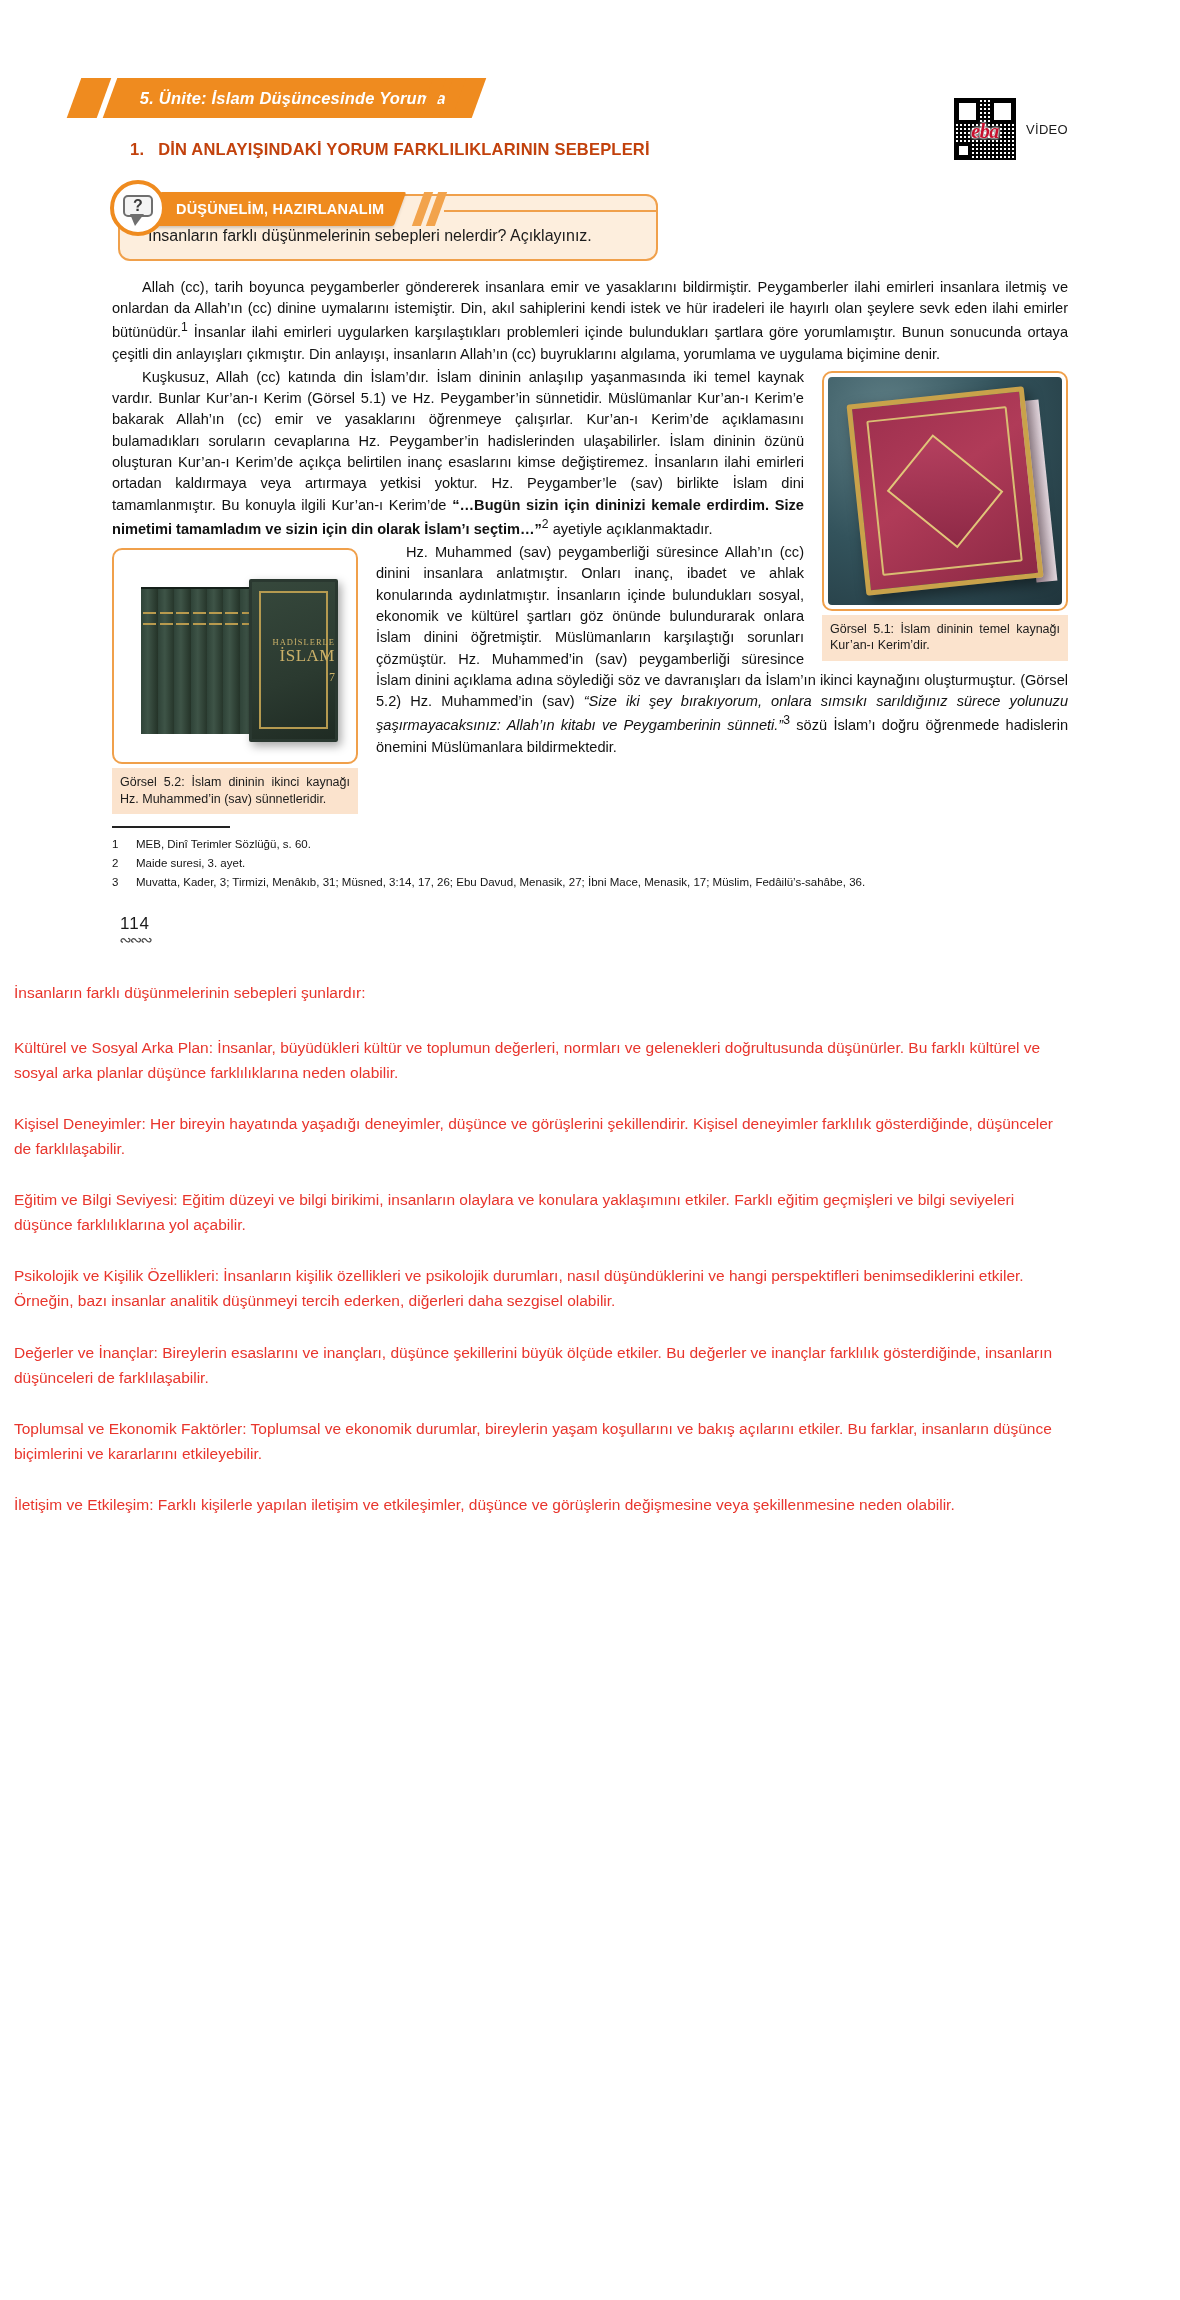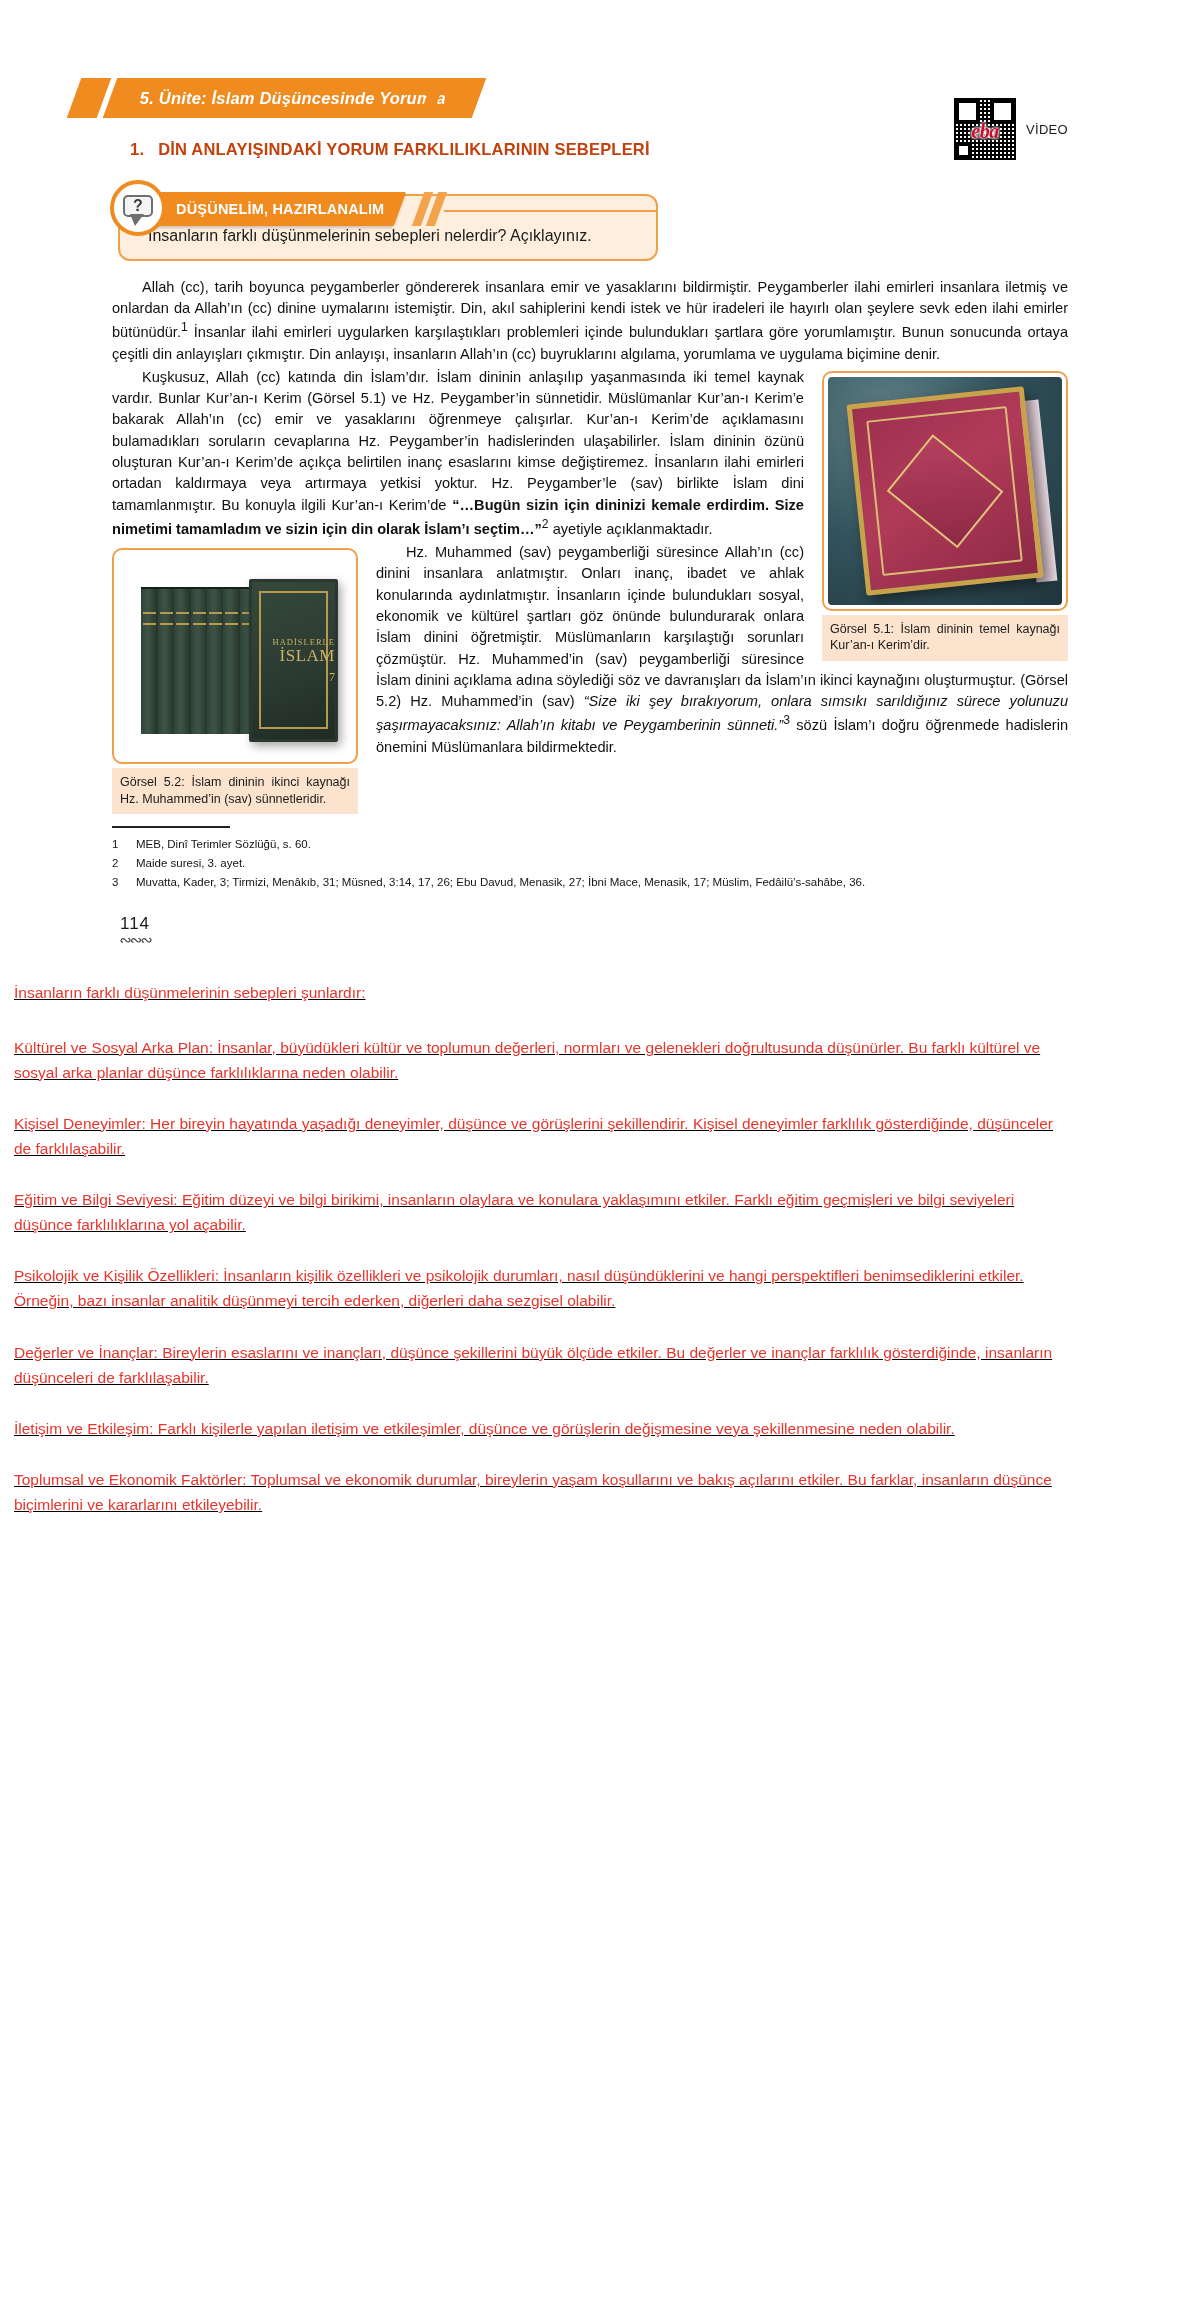--- a/index.html
+++ b/index.html
@@ -397,21 +397,20 @@
     font-size: 15px;
     color: #444;
     line-height: .8;
     letter-spacing: -2px;
   }
 
   
   .notes {
     margin: 34px 14px 0 14px;
     padding-bottom: 40px;
-    text-decoration: underline;
   }
   .notes p {
     color: #e8352c;
     font-family: "Liberation Sans", sans-serif;
     font-size: 15.5px;
     line-height: 1.62;
     margin: 0 0 26px 0;
     max-width: 1060px;
   }
   .notes p:first-child { margin-bottom: 30px; }
@@ -529,15 +528,15 @@
 
 </div>
 
 <div class="notes">
   <p>İnsanların farklı düşünmelerinin sebepleri şunlardır:</p>
   <p>Kültürel ve Sosyal Arka Plan: İnsanlar, büyüdükleri kültür ve toplumun değerleri, normları ve gelenekleri doğrultusunda düşünürler. Bu farklı kültürel ve sosyal arka planlar düşünce farklılıklarına neden olabilir.</p>
   <p>Kişisel Deneyimler: Her bireyin hayatında yaşadığı deneyimler, düşünce ve görüşlerini şekillendirir. Kişisel deneyimler farklılık gösterdiğinde, düşünceler de farklılaşabilir.</p>
   <p>Eğitim ve Bilgi Seviyesi: Eğitim düzeyi ve bilgi birikimi, insanların olaylara ve konulara yaklaşımını etkiler. Farklı eğitim geçmişleri ve bilgi seviyeleri düşünce farklılıklarına yol açabilir.</p>
   <p>Psikolojik ve Kişilik Özellikleri: İnsanların kişilik özellikleri ve psikolojik durumları, nasıl düşündüklerini ve hangi perspektifleri benimsediklerini etkiler. Örneğin, bazı insanlar analitik düşünmeyi tercih ederken, diğerleri daha sezgisel olabilir.</p>
   <p>Değerler ve İnançlar: Bireylerin esaslarını ve inançları, düşünce şekillerini büyük ölçüde etkiler. Bu değerler ve inançlar farklılık gösterdiğinde, insanların düşünceleri de farklılaşabilir.</p>
+  <p>Toplumsal ve Ekonomik Faktörler: Toplumsal ve ekonomik durumlar, bireylerin yaşam koşullarını ve bakış açılarını etkiler. Bu farklar, insanların düşünce biçimlerini ve kararlarını etkileyebilir.</p>
   <p>İletişim ve Etkileşim: Farklı kişilerle yapılan iletişim ve etkileşimler, düşünce ve görüşlerin değişmesine veya şekillenmesine neden olabilir.</p>
-  <p>Toplumsal ve Ekonomik Faktörler: Toplumsal ve ekonomik durumlar, bireylerin yaşam koşullarını ve bakış açılarını etkiler. Bu farklar, insanların düşünce biçimlerini ve kararlarını etkileyebilir.</p>
 </div>
 
 </body></html>

